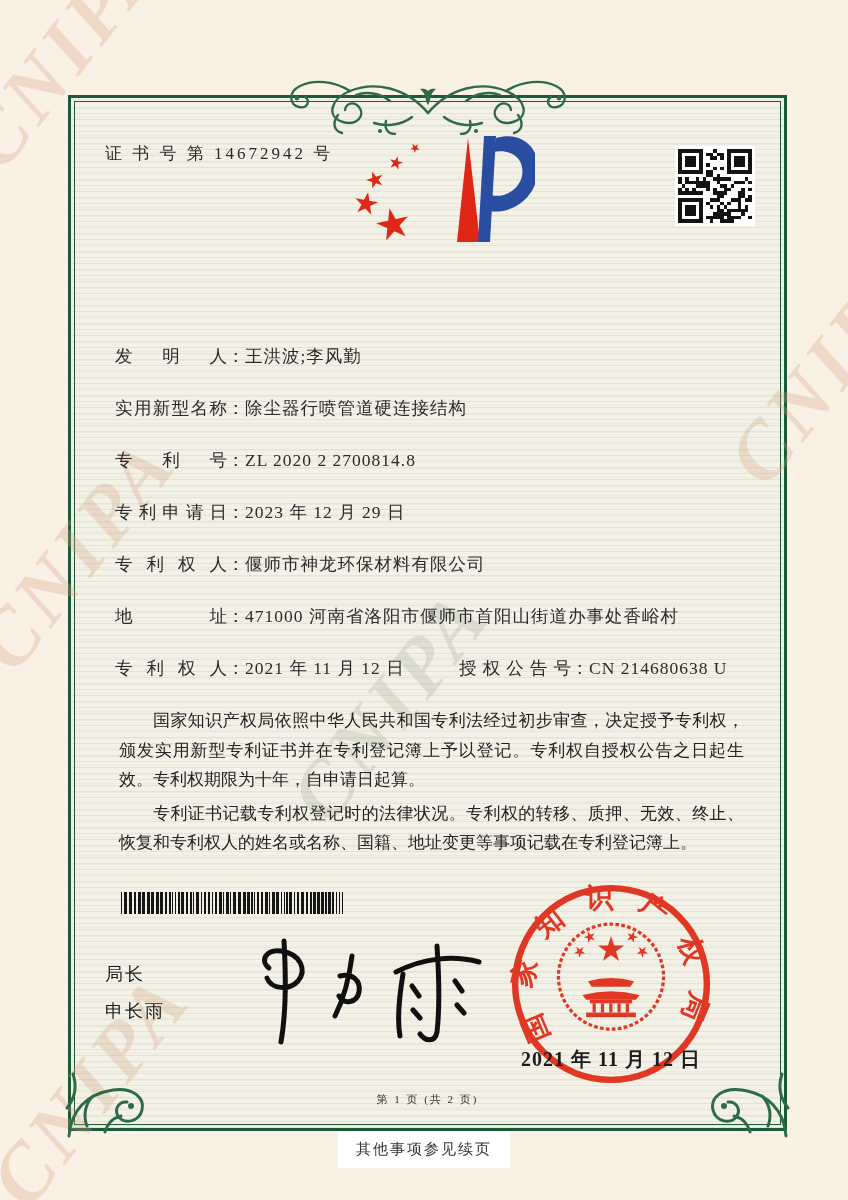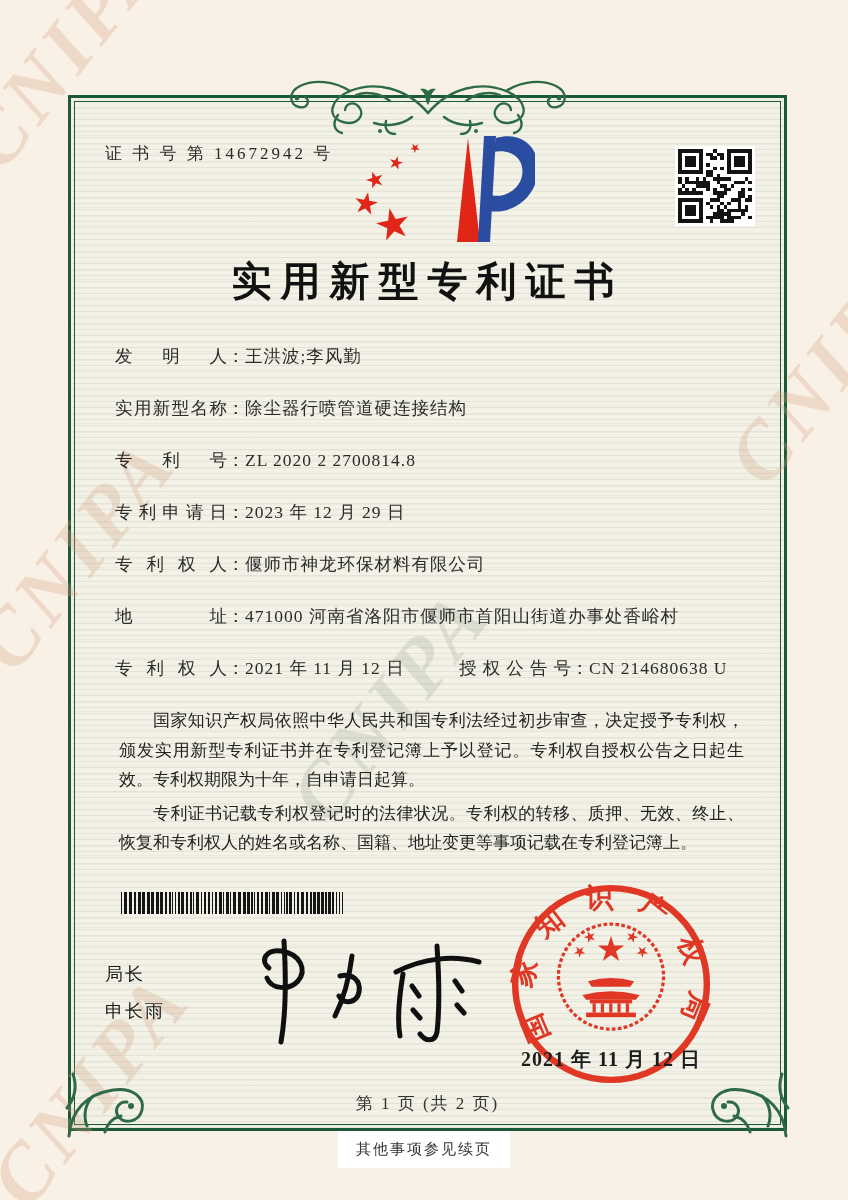--- a/index.html
+++ b/index.html
@@ -56,21 +56,21 @@
   .signoff{position:absolute;left:34px;top:864px;font-size:18px;color:#1d1d1d;letter-spacing:2px;}
   .signoff div{margin-bottom:13px;}
   .signature{position:absolute;left:160px;top:838px;width:280px;height:112px;}
   
   .seal{position:absolute;left:434px;top:780px;width:212px;height:212px;opacity:.93;}
   .seal-date{
     position:absolute;left:434px;top:948px;width:212px;text-align:center;
     font-size:20px;font-weight:bold;color:#1c1c1c;letter-spacing:1px;z-index:3;
   }
   
-  .page-info{position:absolute;left:0;right:0;top:994px;text-align:center;font-size:17px;letter-spacing:2px;color:#333;}
+  .page-info{position:absolute;left:0;right:0;top:994px;text-align:center;font-size:11px;letter-spacing:2px;color:#333;}
   .footer-note{
     position:absolute;left:50%;top:1131px;transform:translateX(-50%);
     background:#ffffff;padding:9px 18px;font-size:15px;letter-spacing:2px;color:#333;z-index:2;
   }
   
   .flourish{position:absolute;left:50%;top:-27px;transform:translateX(-50%);width:420px;height:64px;z-index:3;}
   .corner{position:absolute;width:92px;height:92px;z-index:3;}
   .corner.bl{left:-10px;bottom:-12px;}
   .corner.br{right:-10px;bottom:-12px;transform:scaleX(-1);}
 </style>
@@ -358,21 +358,20 @@
           <rect x="5" y="20" width="1" height="1" fill="#131313"></rect>
           <rect x="6" y="20" width="1" height="1" fill="#131313"></rect>
           <rect x="9" y="20" width="1" height="1" fill="#131313"></rect>
           <rect x="12" y="20" width="1" height="1" fill="#131313"></rect>
           <rect x="13" y="20" width="1" height="1" fill="#131313"></rect>
           <rect x="14" y="20" width="1" height="1" fill="#131313"></rect>
           <rect x="15" y="20" width="1" height="1" fill="#131313"></rect>
         </svg>
       </div>
 
-    <div class="title">实用新型专利证书</div>
 
     <div class="fields">
       <div class="frow">
         <span class="flabel">发明人</span><span class="fcolon">：</span><span class="fvalue">王洪波;李风勤</span>
       </div>
       <div class="frow">
         <span class="flabel">实用新型名称</span><span class="fcolon">：</span><span class="fvalue">除尘器行喷管道硬连接结构</span>
       </div>
       <div class="frow">
         <span class="flabel">专利号</span><span class="fcolon">：</span><span class="fvalue">ZL 2020 2 2700814.8</span>

